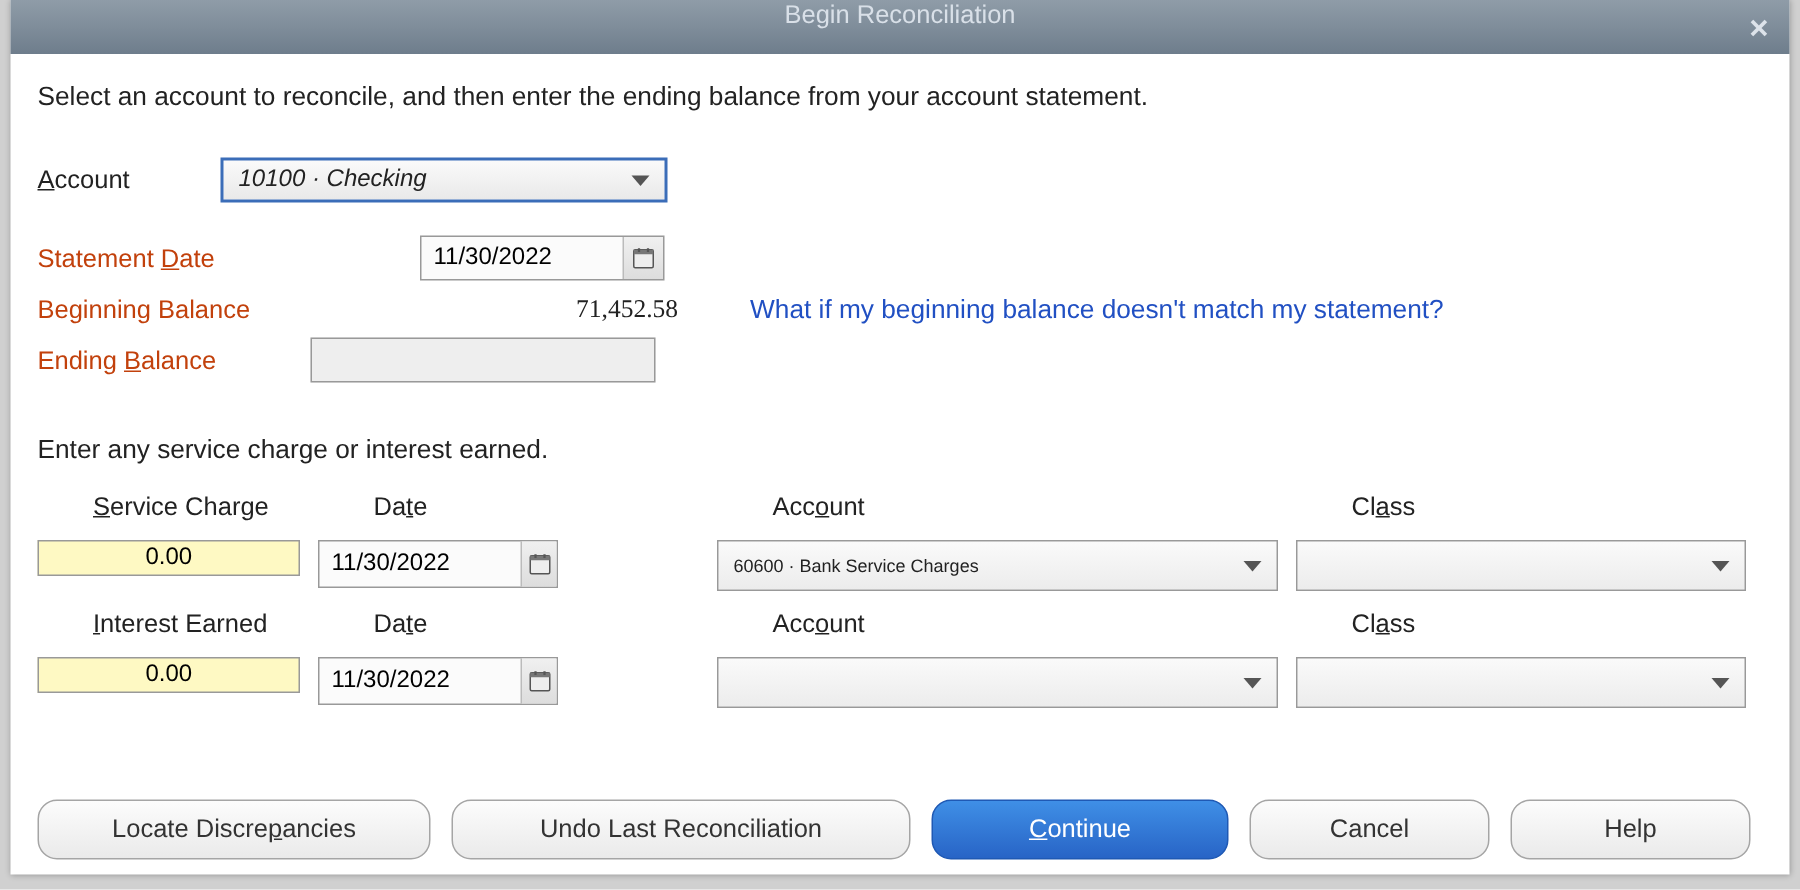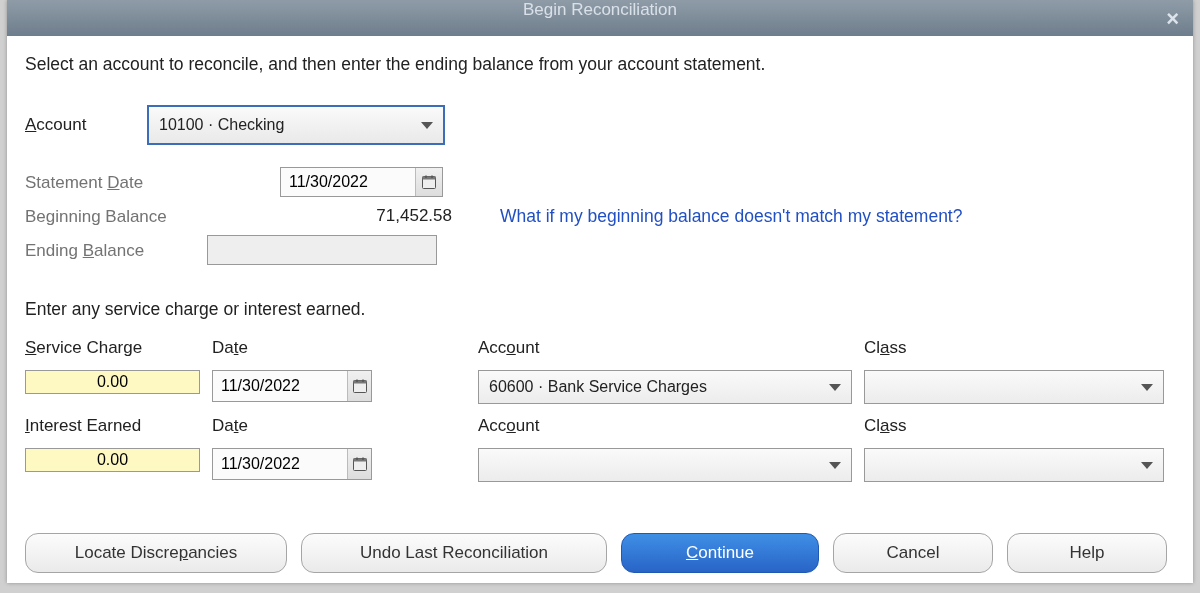--- a/index.html
+++ b/index.html
@@ -65,39 +65,40 @@
     margin-bottom: 8px;
   }
   .acct-label {
     width: 122px;
     font-size: 17px;
   }
   .under { text-decoration: underline; }
   .acct-select {
     border: 2px solid #3b6db8;
     background: linear-gradient(to bottom,#fafafa,#e9e9e9);
-    height: 40px;
+    height: 30px;
     width: 298px;
     display: flex;
     align-items: center;
     padding: 0 10px;
     justify-content: space-between;
     box-sizing: border-box;
     cursor: pointer;
+    font-style: italic;
   }
   .dropdown-caret {
     display:inline-block;
     border-left: 6px solid transparent;
     border-right: 6px solid transparent;
     border-top: 7px solid #555;
   }
   .label-col {
     width: 255px;
     font-size: 17px;
-    color:#737373;
+    color:#c2410c;
     padding-top: 2px;
   }
   .date-box {
     display:flex;
     border:1px solid #999;
     height:30px;
     width:163px;
     align-items:center;
     background:#fbfbfb;
     box-sizing:border-box;
@@ -120,20 +121,21 @@
     justify-content:center;
     cursor:pointer;
   }
   .date-icon svg { width:16px; height:16px; }
   .beg-val {
     width:163px;
     text-align:right;
     padding-right:8px;
     font-size:17px;
     box-sizing:border-box;
+    font-family:Liberation Serif, serif;
   }
   .ending-input {
     height:30px;
     width:230px;
     border:1px solid #999;
     background:#eeeeee;
     font-size:16px;
     padding:0 8px;
     box-sizing:border-box;
     outline:none;
@@ -151,20 +153,21 @@
     margin-top:6px;
   }
   .col {
     display:flex;
     flex-direction:column;
   }
   .col-head {
     font-size:17px;
     margin-bottom:8px;
     height:24px;
+    margin-left:37px;
   }
   .col-sc   { width:175px; }
   .col-date { width:254px; }
   .col-acct { width:374px; }
   .col-cls  { width:300px; }
   .text-input {
     height:24px;
     border:1px solid #999;
     background:#fef9c3;
     font-size:16px;
@@ -178,21 +181,21 @@
     height:32px;
     border:1px solid #999;
     background:linear-gradient(to bottom,#fafafa,#ececec);
     display:flex;
     align-items:center;
     justify-content:space-between;
     padding:16px 10px;
     box-sizing:border-box;
     cursor:pointer;
     width:100%;
-    font-size:16px;
+    font-size:12px;
     color:#222;
     text-align:right;
   }
   .date-box2 {
     display:flex;
     border:1px solid #999;
     height:32px;
     width:160px;
     align-items:center;
     background:#fbfbfb;

